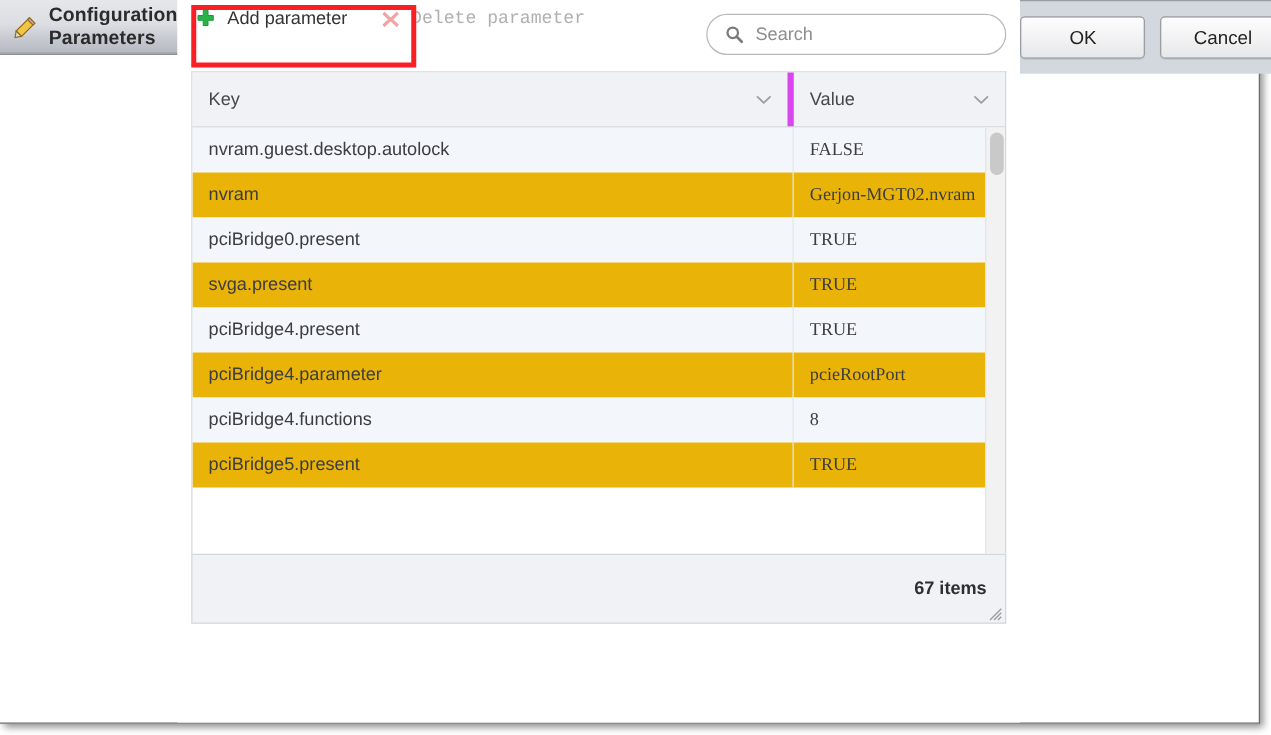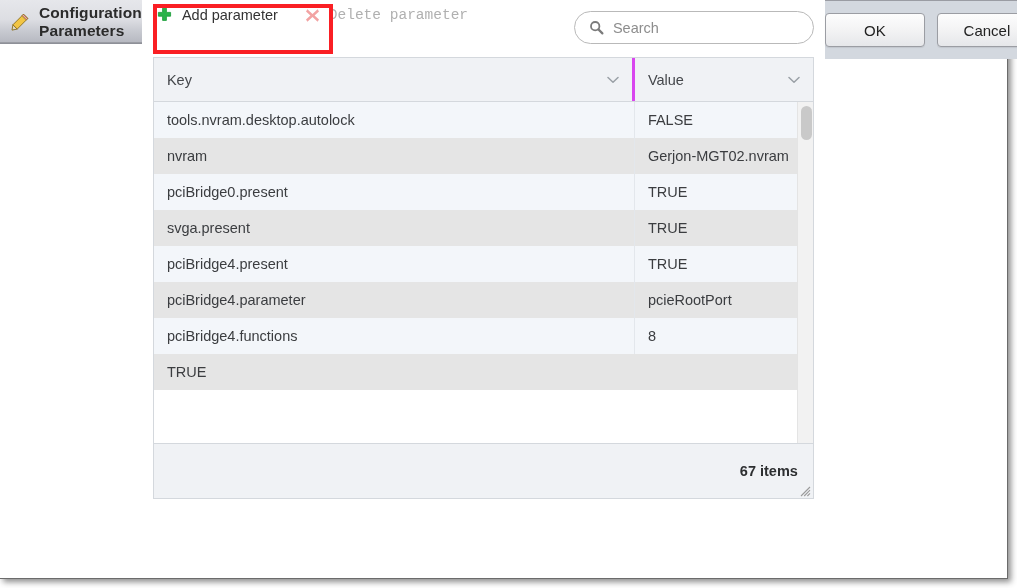--- a/index.html
+++ b/index.html
@@ -161,21 +161,21 @@
   }
   .col-head {
     display: flex;
     align-items: center;
     font-size: 14.5px;
     color: #44474b;
     padding-left: 13px;
     box-sizing: border-box;
     position: relative;
   }
-  .col-head.key { width: 481px; flex: 0 0 481px; border-right: 3px solid #d946ef; }
+  .col-head.key { width: 481px; flex: 0 0 481px; border-right: 5px solid #d946ef; }
   .col-head.value { flex: 1 1 auto; }
   .chevron-icon {
     position: absolute;
     right: 13px;
     top: 50%;
     margin-top: -4px;
     width: 12px;
     height: 8px;
     display: block;
   }
@@ -183,36 +183,36 @@
   #grid-scroll {
     flex: 1 1 auto;
     position: relative;
     overflow: hidden;
   }
   #grid-rows { position: relative; }
   .row {
     display: flex;
     height: 36px;
     box-sizing: border-box;
-    background: #e5e5e5;
+    background: #eab308;
     cursor: default;
   }
   .row.alt { background: #f3f6fa; }
   .cell {
     display: flex;
     align-items: center;
     font-size: 14.5px;
     color: #3b3d40;
     padding-left: 13px;
     box-sizing: border-box;
     overflow: hidden;
     white-space: nowrap;
   }
   .cell.key { width: 481px; flex: 0 0 481px; border-right: 1px solid #e3e7ec; }
-  .cell.value { flex: 1 1 auto; padding-right: 24px; }
+  .cell.value { flex: 1 1 auto; padding-right: 24px; font-family: Liberation Serif, serif; }
 
   
   #vscroll {
     position: absolute;
     top: 0;
     right: 0;
     width: 16px;
     height: 100%;
     background: #f2f2f2;
     border-left: 1px solid #e4e4e4;
@@ -342,21 +342,21 @@
           <span>Value</span>
           <svg class="chevron-icon" viewBox="0 0 12 8">
             <path d="M1 1.5 L6 6.3 L11 1.5" fill="none" stroke="#9aa0a6" stroke-width="1.5" stroke-linecap="round" stroke-linejoin="round"></path>
           </svg>
         </div>
       </div>
 
       <div id="grid-scroll">
         <div id="grid-rows">
             <div class="row alt">
-              <div class="cell key">tools.nvram.desktop.autolock</div>
+              <div class="cell key">nvram.guest.desktop.autolock</div>
               <div class="cell value">FALSE</div>
             </div>
             <div class="row">
               <div class="cell key">nvram</div>
               <div class="cell value">Gerjon-MGT02.nvram</div>
             </div>
             <div class="row alt">
               <div class="cell key">pciBridge0.present</div>
               <div class="cell value">TRUE</div>
             </div>
@@ -370,20 +370,21 @@
             </div>
             <div class="row">
               <div class="cell key">pciBridge4.parameter</div>
               <div class="cell value">pcieRootPort</div>
             </div>
             <div class="row alt">
               <div class="cell key">pciBridge4.functions</div>
               <div class="cell value">8</div>
             </div>
             <div class="row">
+              <div class="cell key">pciBridge5.present</div>
               <div class="cell value">TRUE</div>
             </div>
           </div>
         <div id="vscroll">
           <div id="vthumb"></div>
         </div>
       </div>
     </div>
 
     <div id="grid-footer">

